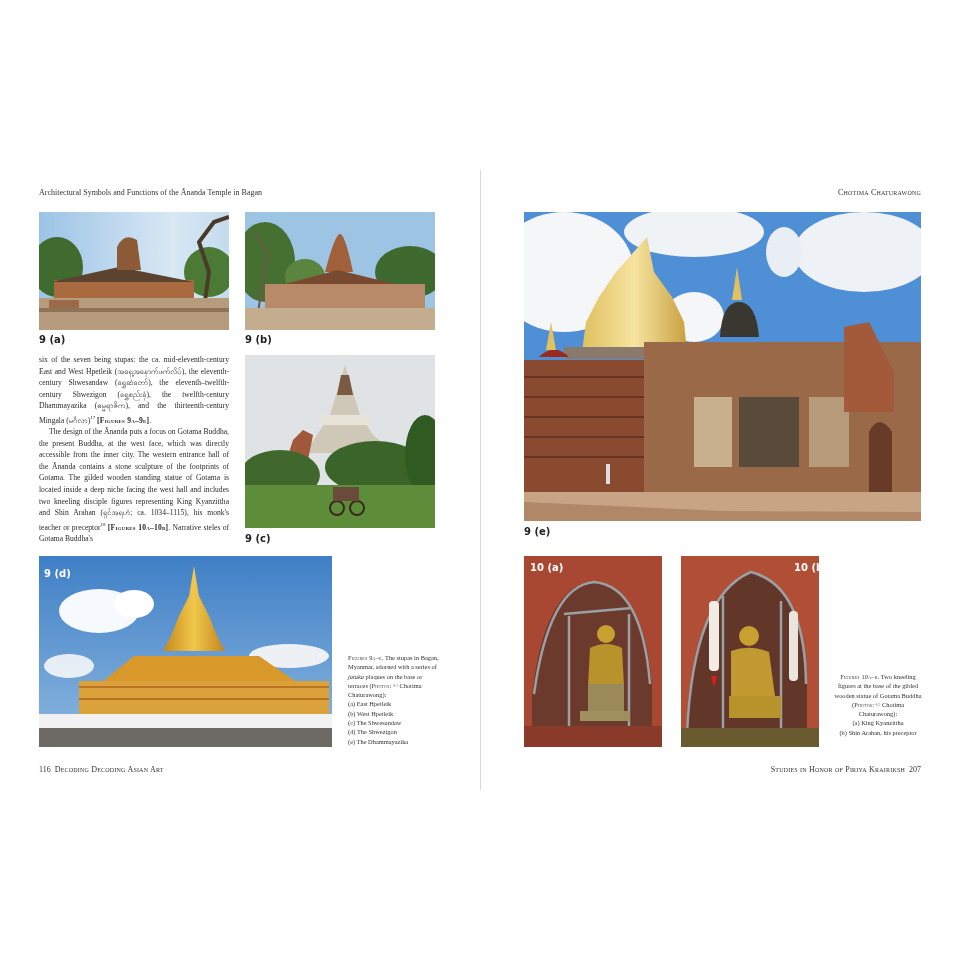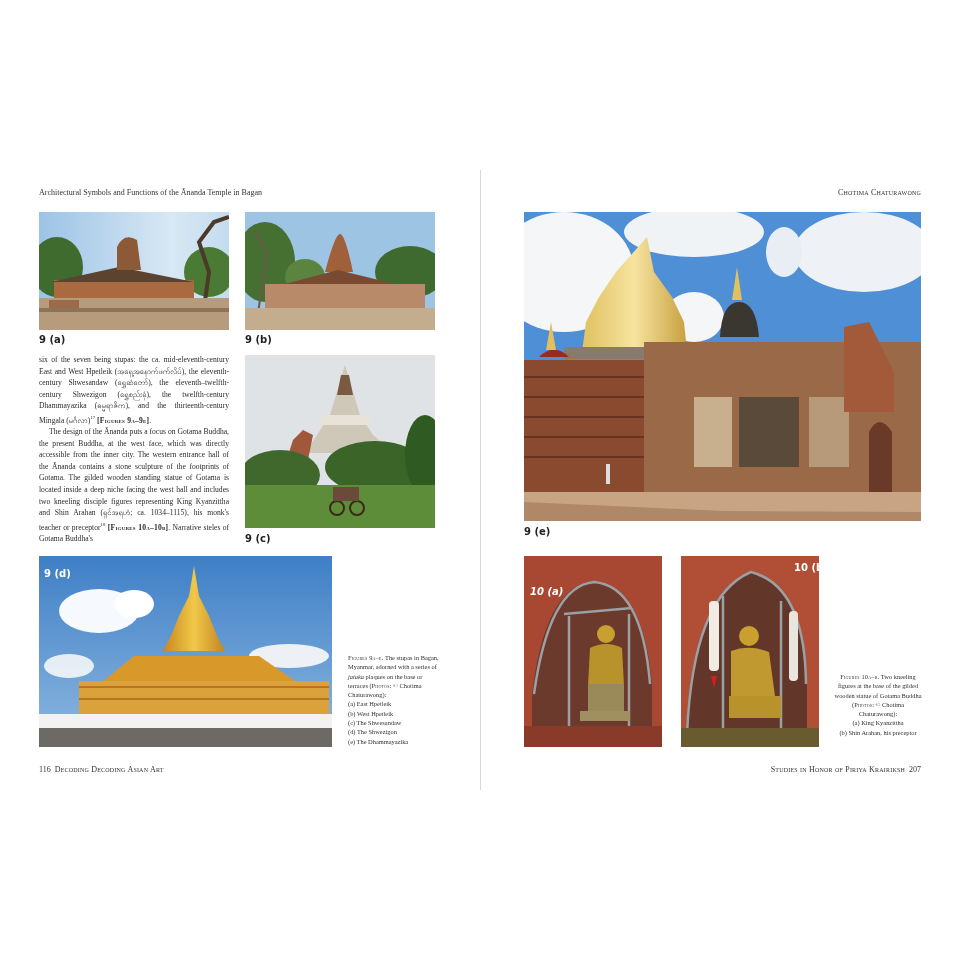--- a/index.html
+++ b/index.html
@@ -184,21 +184,21 @@
       <line x1="45" y1="60" x2="45" y2="170" stroke="#9aa0a4" stroke-width="2.5"></line>
       <line x1="105" y1="58" x2="105" y2="178" stroke="#9aa0a4" stroke-width="2.5"></line>
       <line x1="40" y1="58" x2="108" y2="52" stroke="#9aa0a4" stroke-width="2.5"></line>
       <circle cx="82" cy="78" r="9" fill="#c8a030"></circle>
       <path d="M66 92 Q82 84 98 92 L100 130 L64 130 Z" fill="#b8922a"></path>
       <rect x="64" y="128" width="36" height="30" fill="#9a8a5a"></rect>
       <rect x="56" y="155" width="50" height="10" fill="#a09060"></rect>
       <rect x="0" y="170" width="138" height="21" fill="#8a3a28"></rect>
     </svg>
   </div>
-  <div class="fig-label on" style="left:50px;top:586px;font-style:italic;">10 (a)</div>
+  <div class="fig-label on" style="left:50px;top:562px;">10 (a)</div>
 
   <div class="photo" style="left:201px;top:556px;width:138px;height:191px;">
     <svg width="138" height="191" viewBox="0 0 138 191">
       <rect width="138" height="191" fill="#b04e36"></rect>
       <path d="M5 180 Q10 40 70 16 Q125 30 126 130 L126 180 Z" fill="#2e2620" opacity="0.6"></path>
       <path d="M6 178 Q12 40 70 16 Q124 30 125 128" fill="none" stroke="#9aa0a4" stroke-width="2.5"></path>
       <line x1="42" y1="40" x2="42" y2="182" stroke="#9aa0a4" stroke-width="2.5"></line>
       <line x1="100" y1="45" x2="100" y2="175" stroke="#9aa0a4" stroke-width="2.5"></line>
       <rect x="28" y="45" width="10" height="70" rx="4" fill="#f0ece4"></rect>
       <polygon points="30,120 36,120 33,132" fill="#d02020"></polygon>

